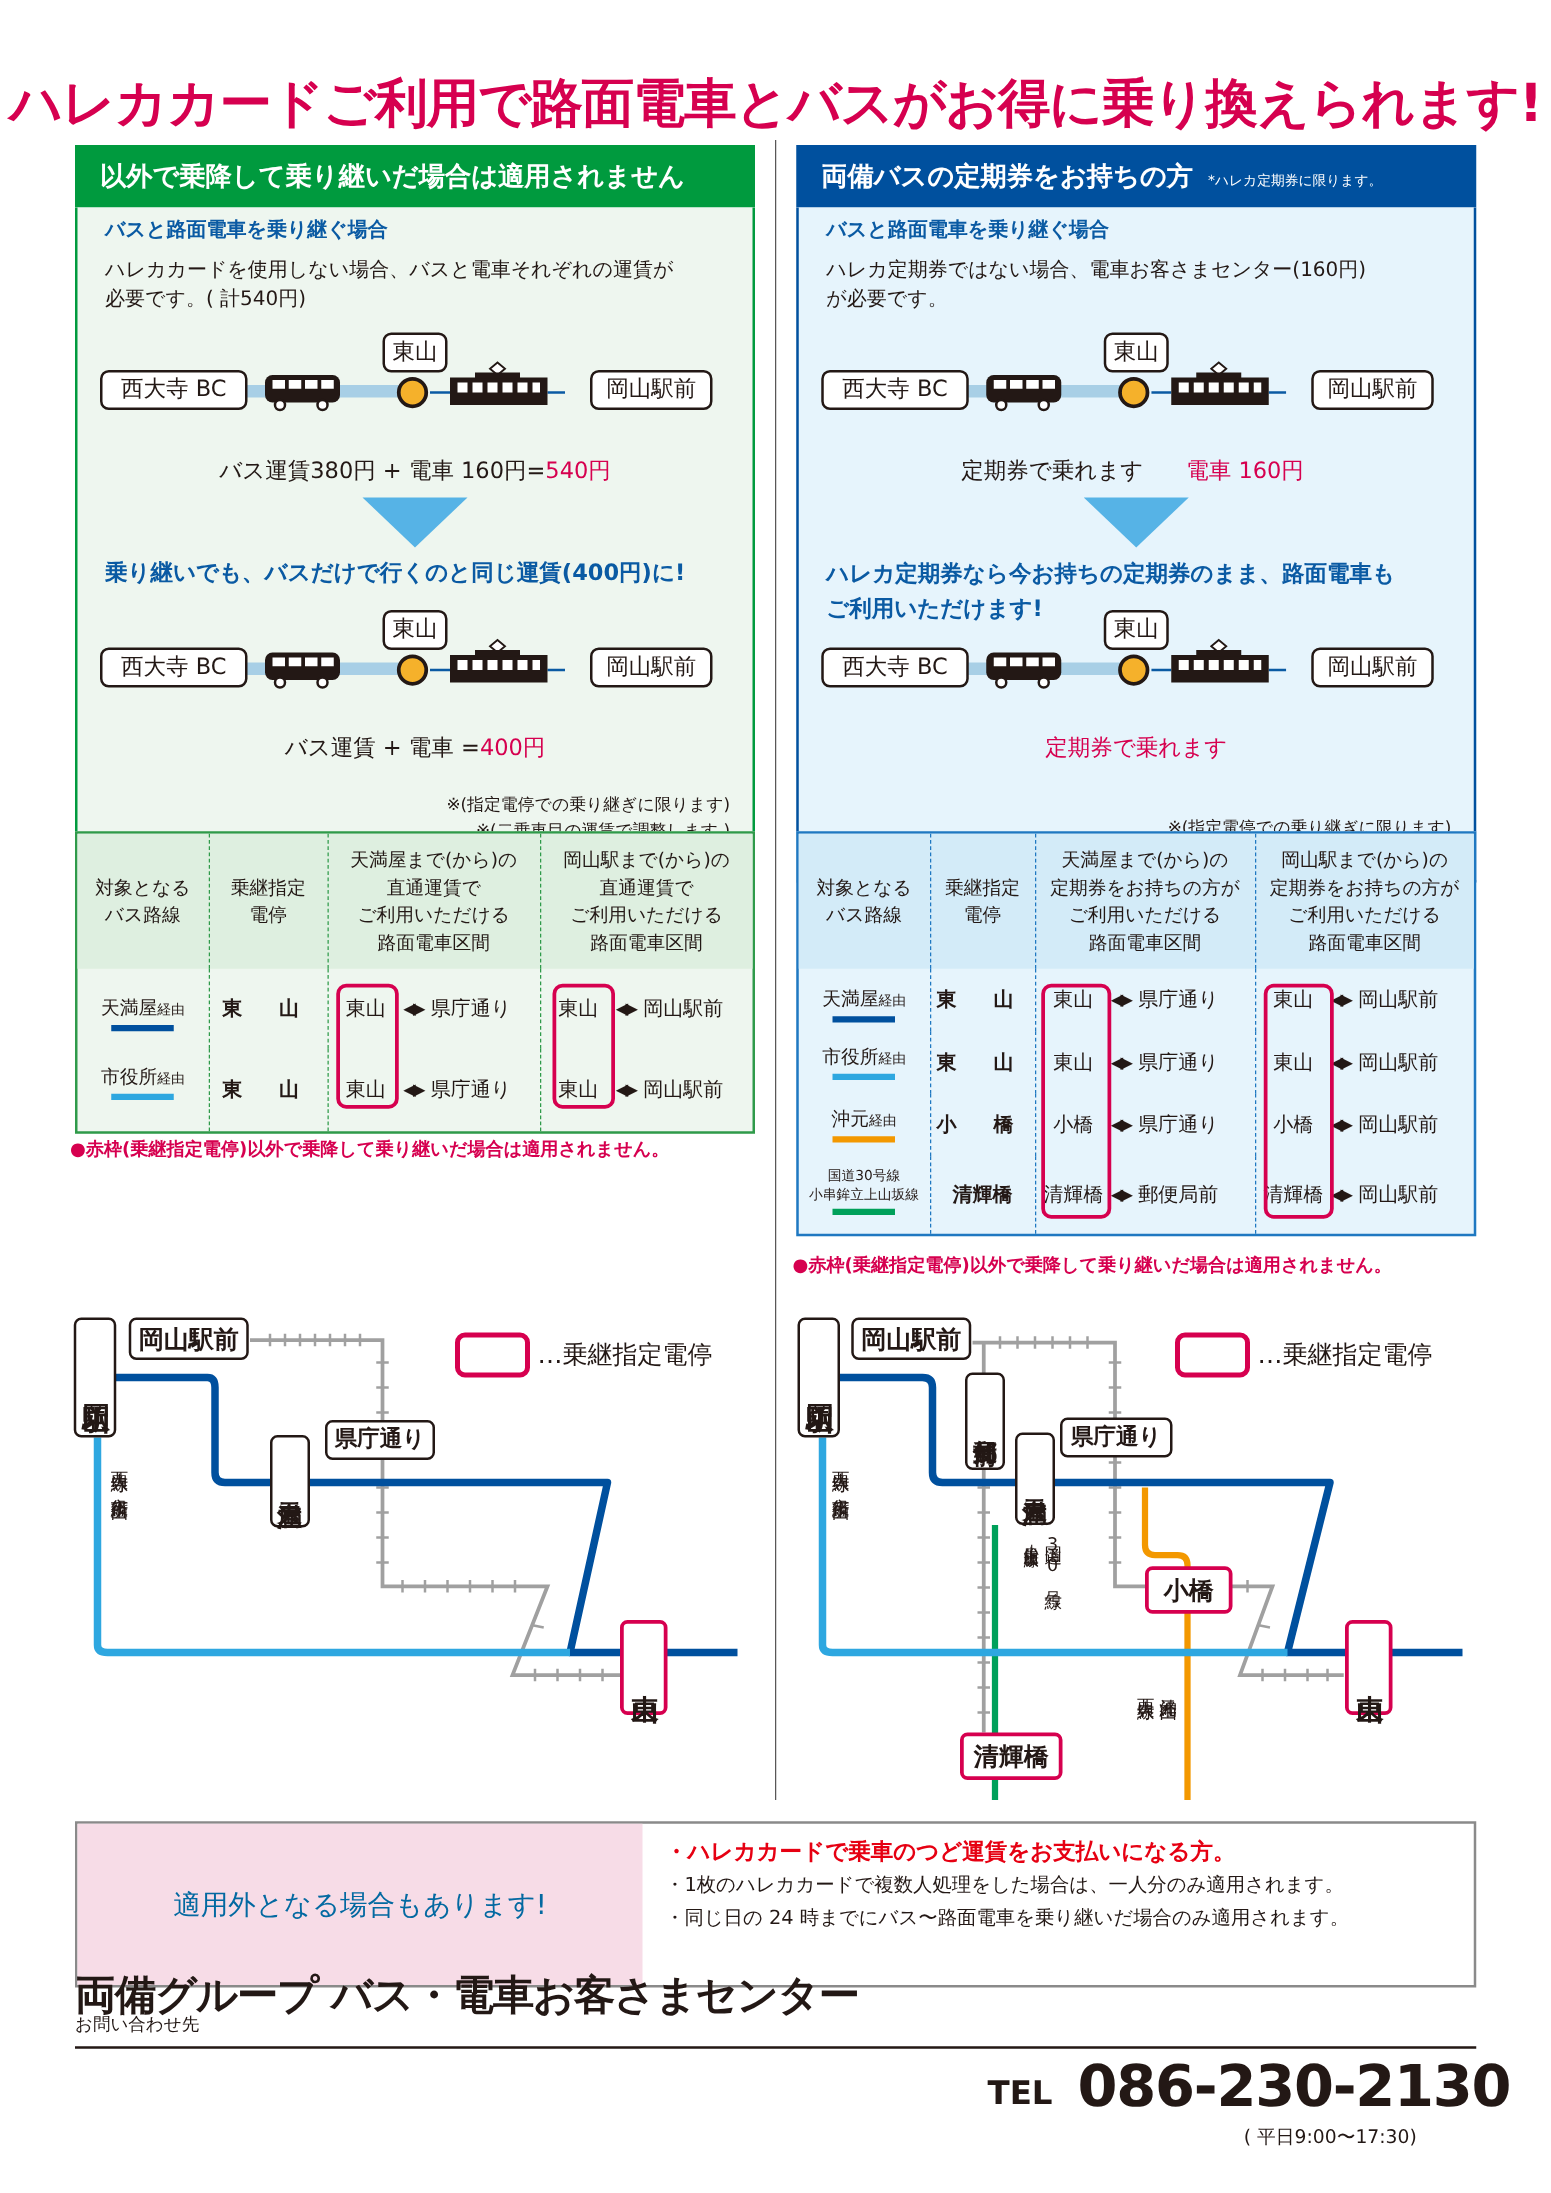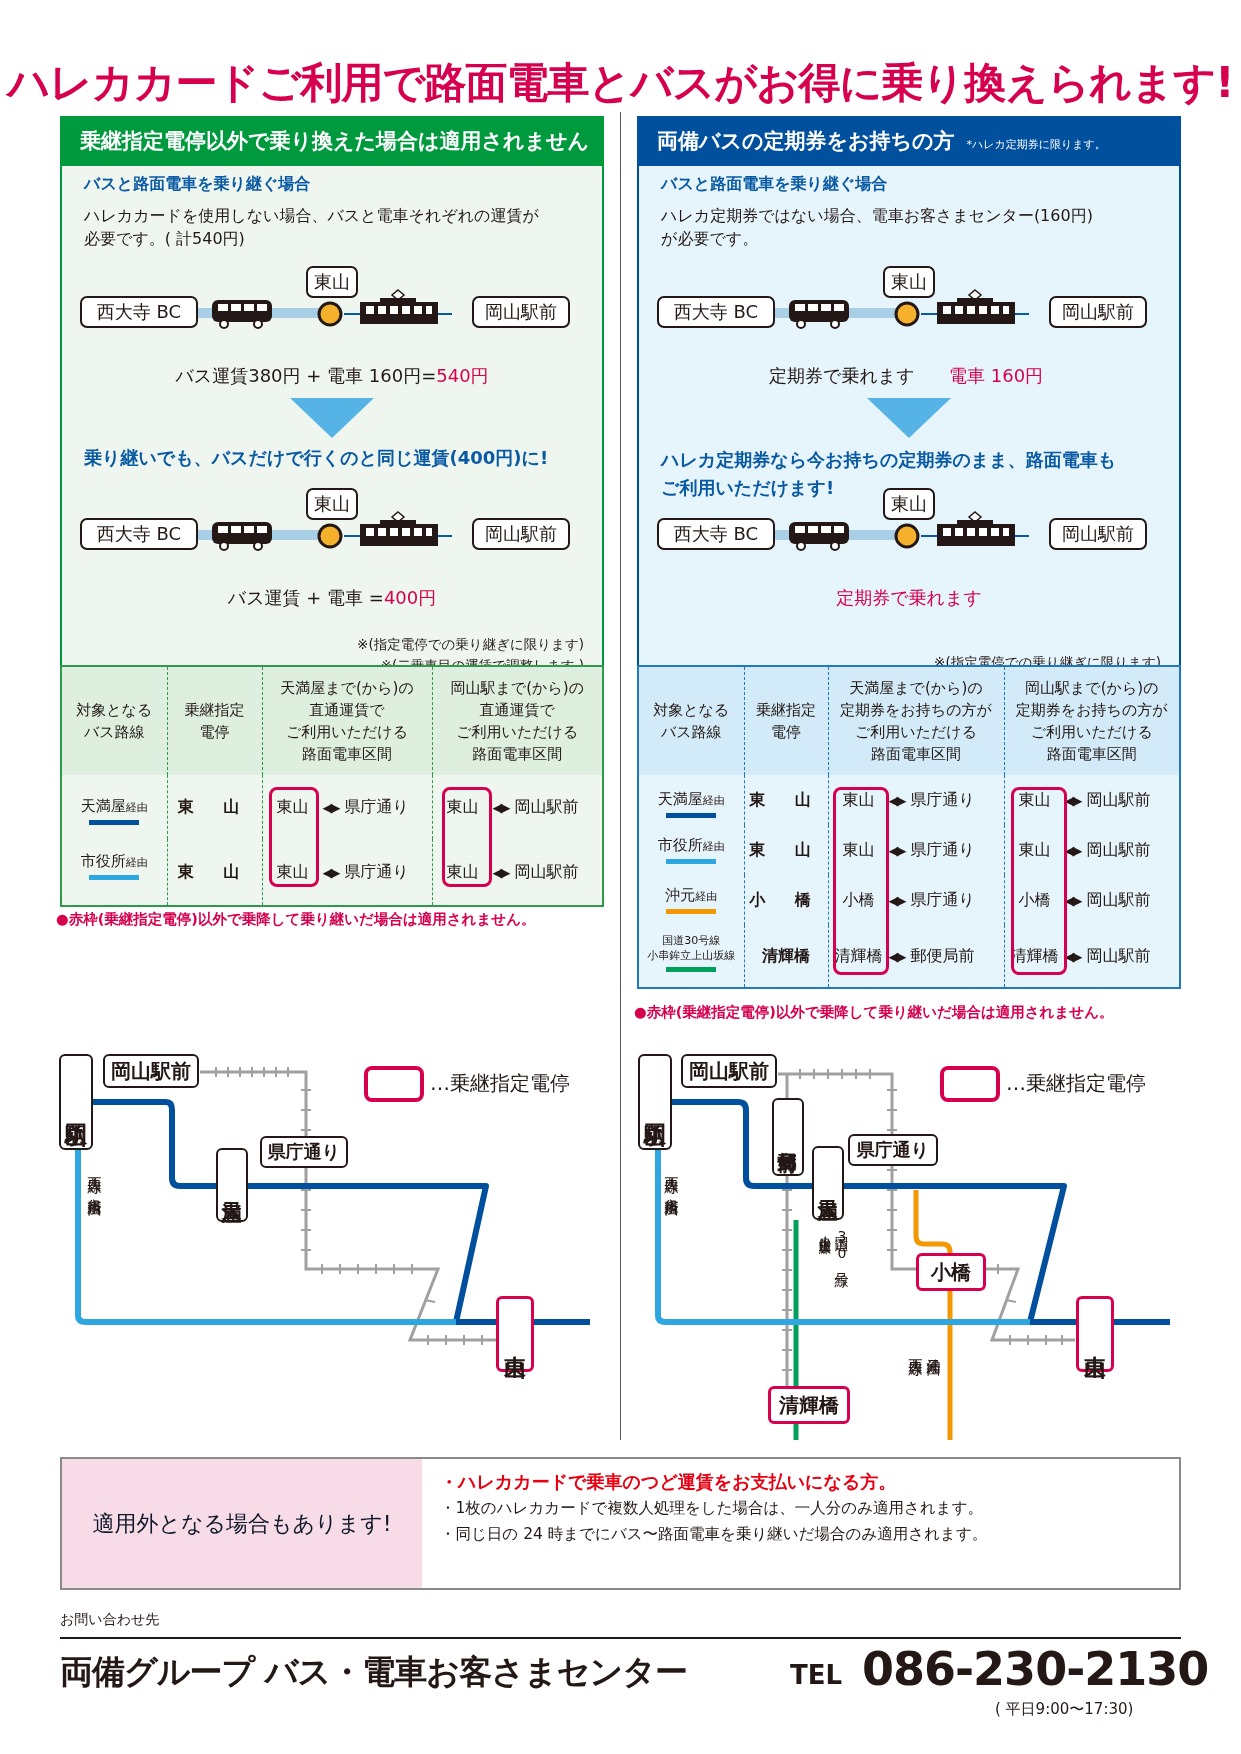--- a/index.html
+++ b/index.html
@@ -38,38 +38,38 @@
   .stop-bold{font-weight:bold;font-size:16px;letter-spacing:12px}
   .sec-cell{display:flex;align-items:center;justify-content:flex-start;padding-left:6px;gap:6px}
   .boxed{width:48px;text-align:center}
   .tri{font-size:13px;letter-spacing:-2px}
   .redframe{border:3px solid #d6004f;border-radius:8px;position:absolute;pointer-events:none}
   .warn{font-size:14.5px;font-weight:bold;color:#d6004f}
   .map-label{position:absolute;background:#fff;border:2px solid #231815;border-radius:6px;font-weight:bold;text-align:center;color:#231815}
   .map-label.red{border:3px solid #d6004f}
   .vert{writing-mode:vertical-rl;text-orientation:upright;letter-spacing:1px}
   .excl{left:60px;top:1457px;width:1121px;height:133px;border:2px solid #8a8a8a;display:flex}
-  .excl-left{width:360px;background:#f7dce7;display:flex;align-items:center;justify-content:center;font-size:22px;color:#0f172a}
+  .excl-left{width:452px;background:#f7dce7;display:flex;align-items:center;justify-content:center;font-size:22px;color:#0369a1}
   .excl-right{flex:1;padding:10px 18px;font-size:15.5px;line-height:26px}
   .excl-right .bold-red{color:#e60012;font-weight:bold;font-size:18px}
   .footer-label{left:60px;top:1611px;font-size:14px}
   .footer-line{left:60px;top:1637px;width:1121px;height:2px;background:#231815}
-  .footer-center{left:60px;top:1650px;font-size:33px;font-weight:bold;letter-spacing:-1px}
+  .footer-center{left:60px;top:1574px;font-size:33px;font-weight:bold;letter-spacing:-1px}
   .footer-tel-label{left:790px;top:1660px;font-size:26px;font-weight:bold}
   .footer-tel{left:862px;top:1642px;font-size:46px;font-weight:bold;letter-spacing:-1px}
   .footer-hours{left:995px;top:1700px;font-size:15px}
 </style>
 </head>
 <body>
 
 <div class="abs title">ハレカカードご利用で路面電車とバスがお得に乗り換えられます!</div>
 <div class="abs divider"></div>
 
 <div class="abs" style="left:60px;top:116px;width:544px;">
-  <div class="panel-head green">乗継指定電停以外で乗り換えた場合は適用されません</div>
+  <div class="panel-head green">以外で乗降して乗り継いだ場合は適用されません</div>
   <div class="panel g" style="height:540px;position:relative;border-top:none">
     <div class="abs h2" style="left:22px;top:8px">バスと路面電車を乗り継ぐ場合</div>
     <div class="abs body-txt" style="left:22px;top:38px">
       <div>ハレカカードを使用しない場合、バスと電車それぞれの運賃が</div>
       <div>必要です。( 計540円)</div>
     </div>
 
     <div class="abs" style="left:18px;top:100px;width:510px;height:90px">
       <div class="abs route-line" style="left:110px;top:42px;width:140px"></div>
       <div class="abs stop" style="left:0;top:30px;width:118px">西大寺 BC</div>

